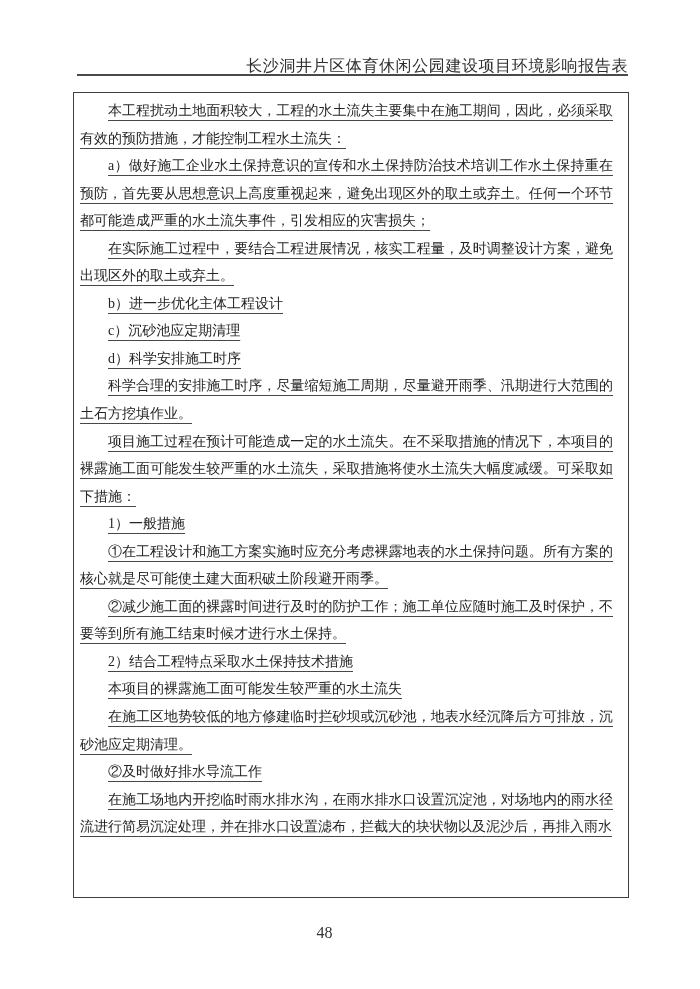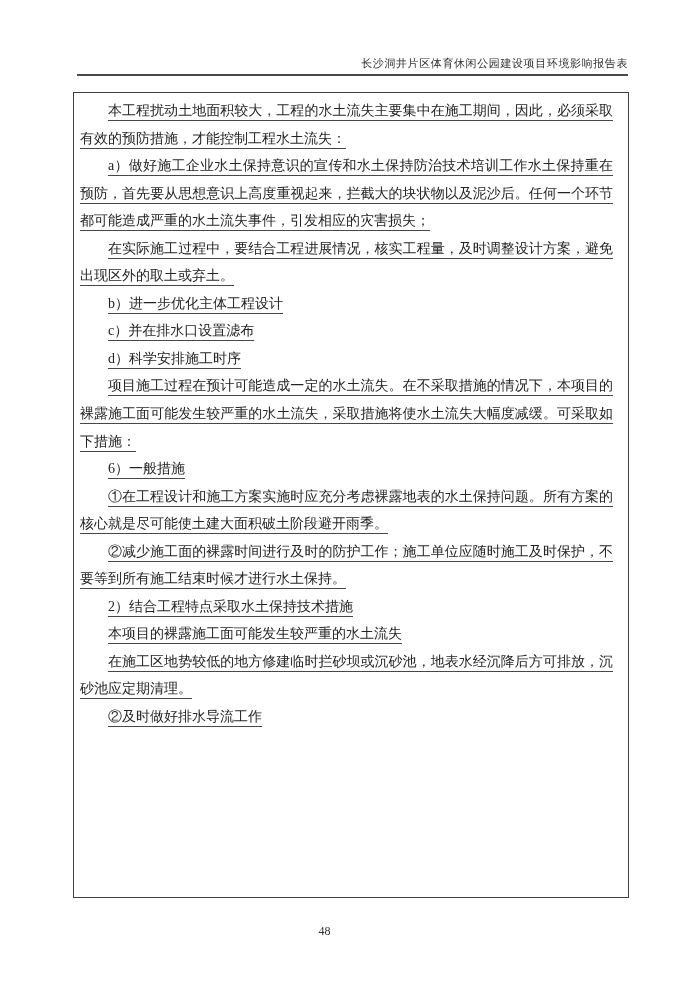--- a/index.html
+++ b/index.html
@@ -13,21 +13,21 @@
     position: relative;
     font-family: "Liberation Serif", "DejaVu Serif", serif;
     color: #222222;
   }
   .header-title {
     position: absolute;
     top: 56px;
     left: 77px;
     width: 551px;
     text-align: right;
-    font-size: 11px;
+    font-size: 16px;
     letter-spacing: 0.6px;
     color: #2e2e2e;
     white-space: nowrap;
   }
   .header-rule {
     position: absolute;
     top: 74px;
     left: 77px;
     width: 551px;
     height: 2px;
@@ -55,41 +55,43 @@
     text-decoration-thickness: 1px;
     text-underline-offset: 5px;
     text-decoration-color: #474747;
   }
   .page-number {
     position: absolute;
     top: 924px;
     left: 0;
     width: 649px;
     text-align: center;
-    font-size: 12px;
+    font-size: 16px;
     color: #333333;
   }
 </style>
 </head>
 <body>
 
 <div class="header-title">长沙洞井片区体育休闲公园建设项目环境影响报告表</div>
 
 <div class="header-rule"></div>
 
 <div class="content-box">
     <p class="para">本工程扰动土地面积较大，工程的水土流失主要集中在施工期间，因此，必须采取有效的预防措施，才能控制工程水土流失：</p>
-    <p class="para">a）做好施工企业水土保持意识的宣传和水土保持防治技术培训工作水土保持重在预防，首先要从思想意识上高度重视起来，拦截大的块状物以及泥沙后。任何一个环节都可能造成严重的水土流失事件，引发相应的灾害损失；</p>
+    <p class="para">a）做好施工企业水土保持意识的宣传和水土保持防治技术培训工作水土保持重在预防，首先要从思想意识上高度重视起来，避免出现区外的取土或弃土。任何一个环节都可能造成严重的水土流失事件，引发相应的灾害损失；</p>
     <p class="para">在实际施工过程中，要结合工程进展情况，核实工程量，及时调整设计方案，避免出现区外的取土或弃土。</p>
     <p class="para">b）进一步优化主体工程设计</p>
-    <p class="para">c）并在排水口设置滤布</p>
+    <p class="para">c）沉砂池应定期清理</p>
     <p class="para">d）科学安排施工时序</p>
+    <p class="para">科学合理的安排施工时序，尽量缩短施工周期，尽量避开雨季、汛期进行大范围的土石方挖填作业。</p>
     <p class="para">项目施工过程在预计可能造成一定的水土流失。在不采取措施的情况下，本项目的裸露施工面可能发生较严重的水土流失，采取措施将使水土流失大幅度减缓。可采取如下措施：</p>
-    <p class="para">6）一般措施</p>
+    <p class="para">1）一般措施</p>
     <p class="para">①在工程设计和施工方案实施时应充分考虑裸露地表的水土保持问题。所有方案的核心就是尽可能使土建大面积破土阶段避开雨季。</p>
     <p class="para">②减少施工面的裸露时间进行及时的防护工作；施工单位应随时施工及时保护，不要等到所有施工结束时候才进行水土保持。</p>
     <p class="para">2）结合工程特点采取水土保持技术措施</p>
     <p class="para">本项目的裸露施工面可能发生较严重的水土流失</p>
     <p class="para">在施工区地势较低的地方修建临时拦砂坝或沉砂池，地表水经沉降后方可排放，沉砂池应定期清理。</p>
     <p class="para">②及时做好排水导流工作</p>
+    <p class="para">在施工场地内开挖临时雨水排水沟，在雨水排水口设置沉淀池，对场地内的雨水径流进行简易沉淀处理，并在排水口设置滤布，拦截大的块状物以及泥沙后，再排入雨水</p>
   </div>
 
 <div class="page-number">48</div>
 
 </body></html>

